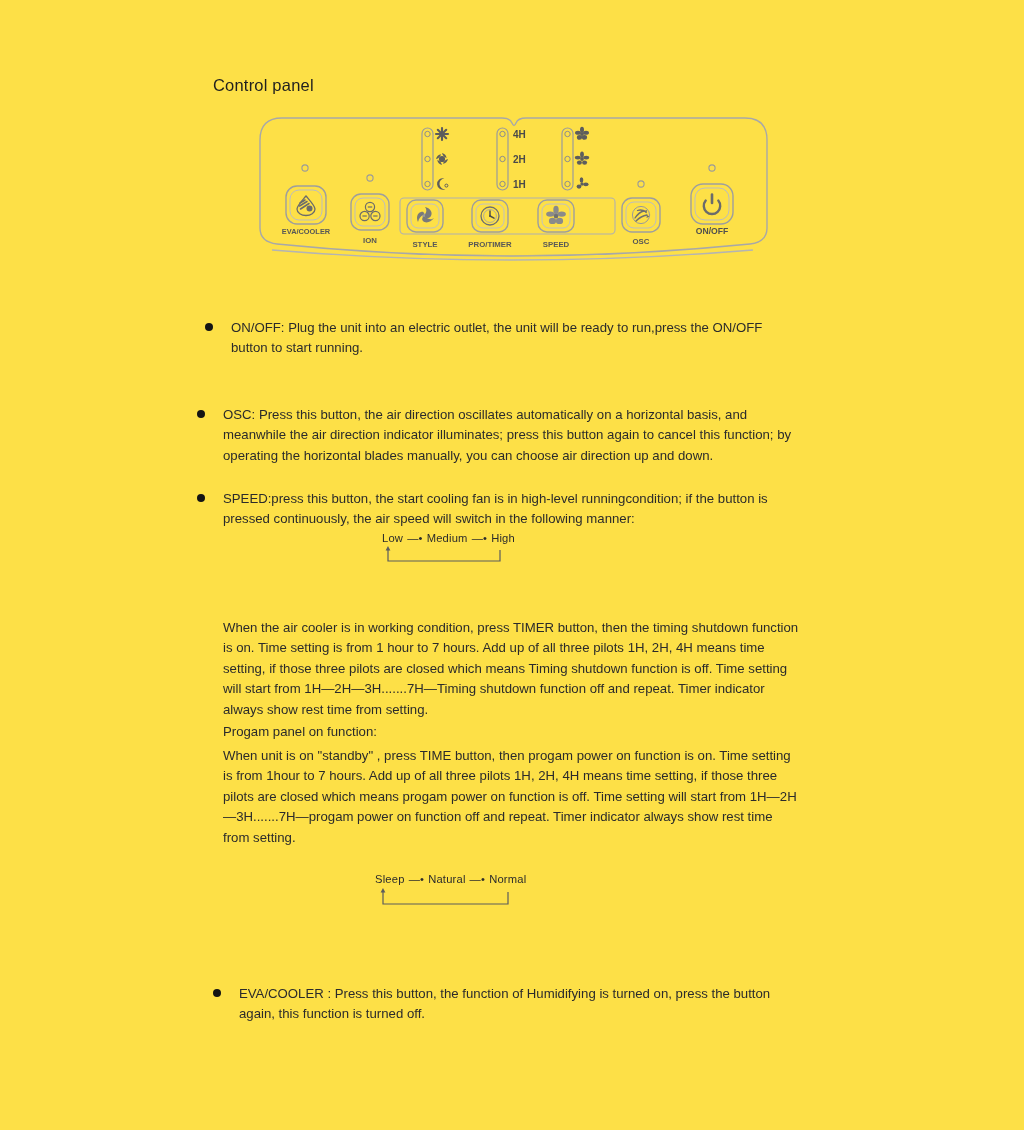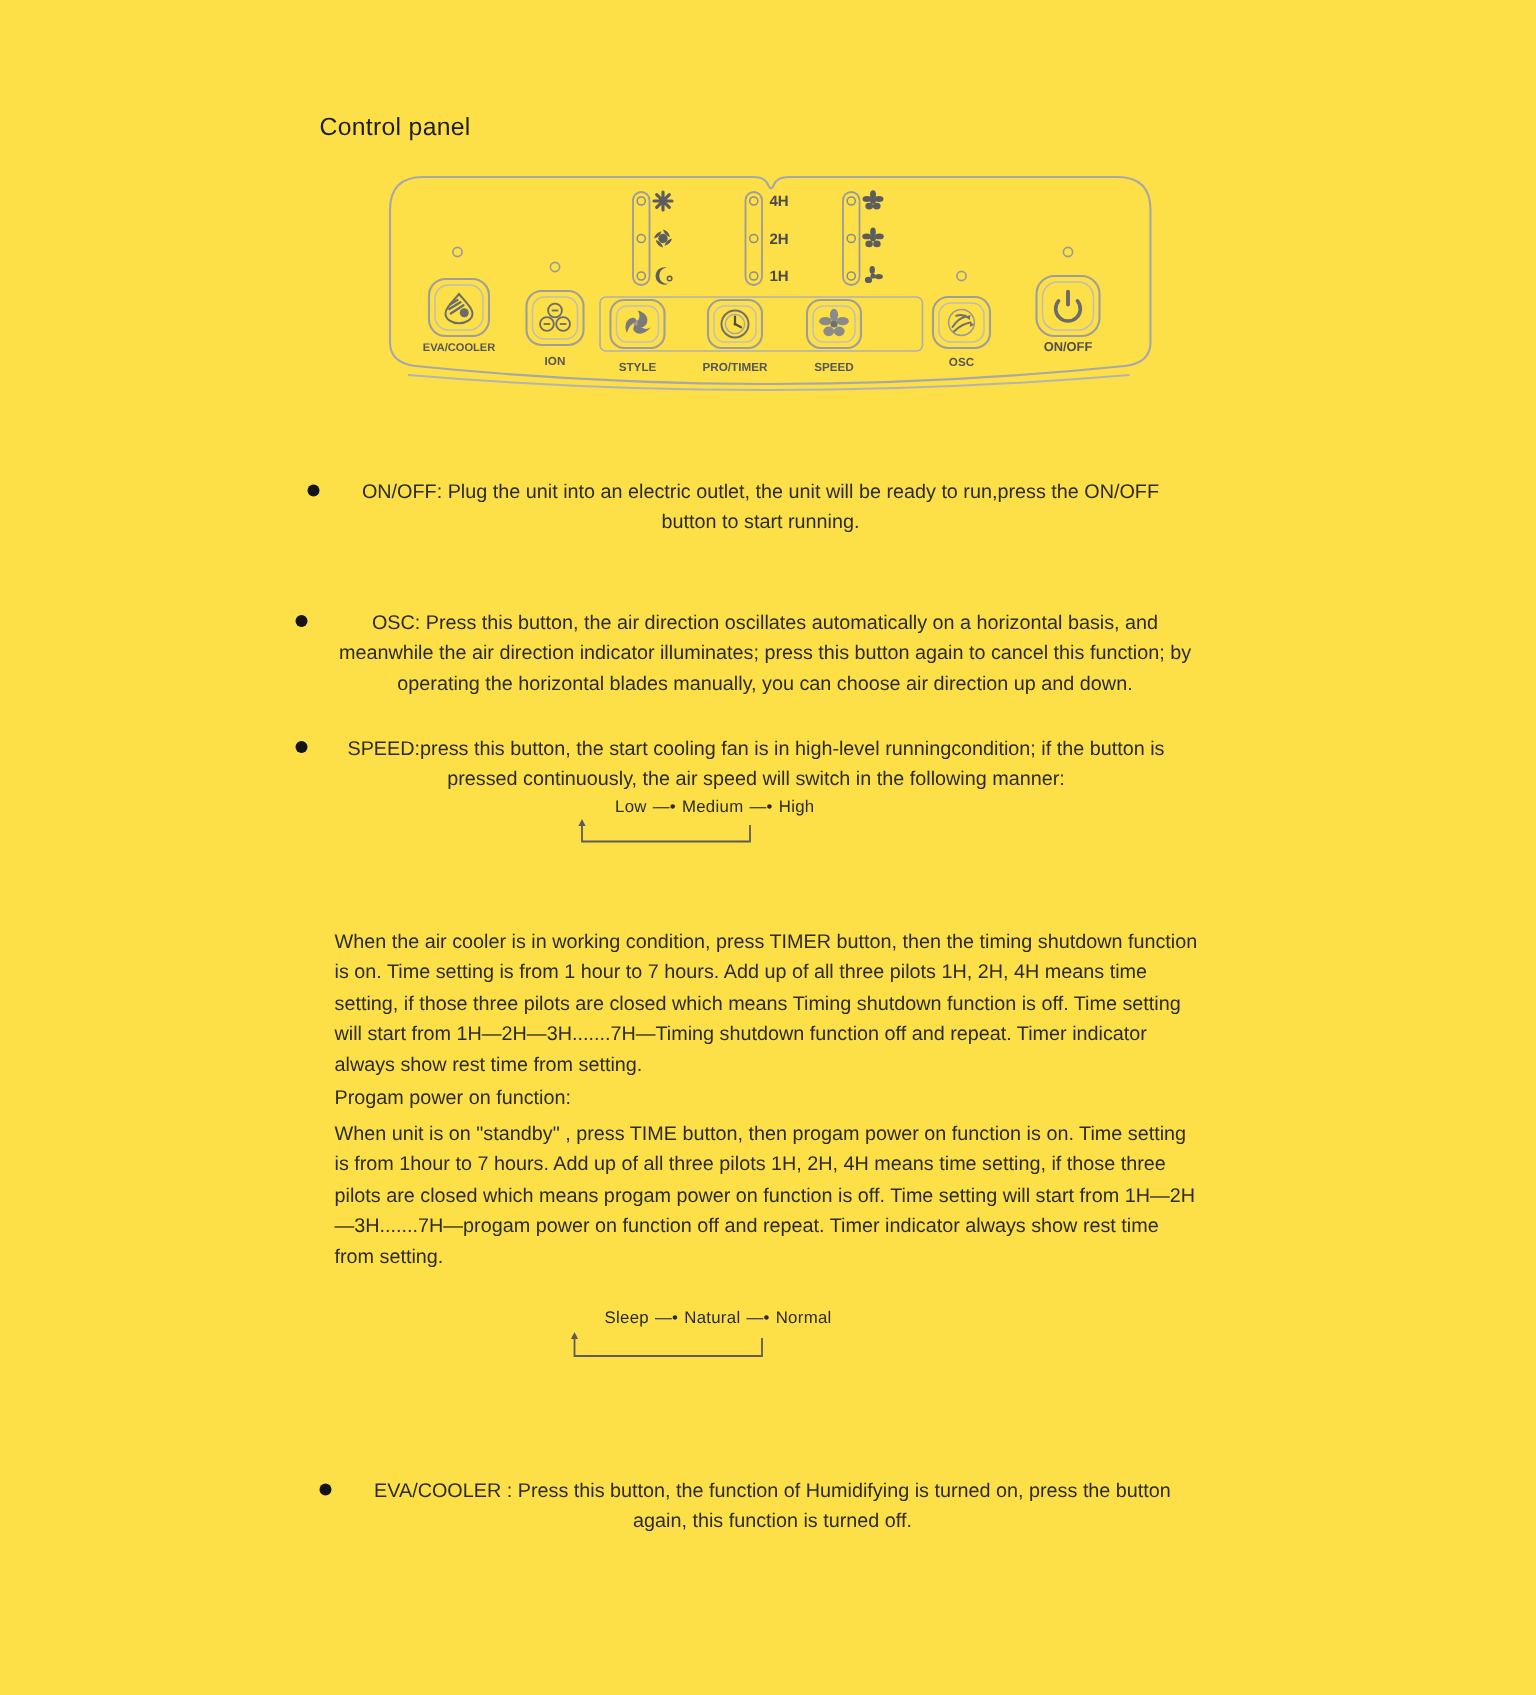--- a/index.html
+++ b/index.html
@@ -42,21 +42,20 @@
     height: 160px;
   }
   .panel-svg { display:block; width:525px; height:160px; }
 
   
   .bullet-block {
     position: absolute;
     font-size: 13.2px;
     line-height: 1.55;
     color: #2b2b2b;
-    text-align: center;
   }
   .bullet-block .dot {
     position: absolute;
     left: 0;
     top: 5px;
     width: 8px;
     height: 8px;
     border-radius: 50%;
     background: #141414;
   }
@@ -71,21 +70,21 @@
     color: #2b2b2b;
   }
 
   
   .cycle {
     position: absolute;
     font-size: 11.2px;
     color: #2b2b2b;
     white-space: nowrap;
   }
-  .cycle .seq { display:block; padding-left: 4px; letter-spacing:.2px;margin-left:28px; }
+  .cycle .seq { display:block; padding-left: 4px; letter-spacing:.2px; }
   .cycle .arr { padding: 0 4px; }
   .cycle svg { display:block; margin-top: 1px; }
 </style>
 </head>
 <body>
 
 <div class="page">
 
   <div class="heading">Control panel</div>
 
@@ -302,21 +301,21 @@
     <svg width="132" height="22" viewBox="0 0 132 22">
       <path d="M 10 4 L 10 16 L 122 16 L 122 5" fill="none" stroke="#5c5c5c" stroke-width="1.2"></path>
       <path d="M 10 1 L 12.4 5.6 L 7.6 5.6 Z" fill="#5c5c5c"></path>
     </svg>
   </div>
 
 
 
   <div class="plain-block" style="left:223px; top:618px; width:578px;">When the air cooler is in working condition, press TIMER button, then the timing shutdown function is on. Time setting is from 1 hour to 7 hours. Add up of all three pilots 1H, 2H, 4H means time setting, if those three pilots are closed which means Timing shutdown function is off. Time setting will start from 1H—2H—3H.......7H—Timing shutdown function off and repeat. Timer indicator always show rest time from setting.</div>
 
-  <div class="plain-block" style="left:223px; top:722px; width:580px;">Progam power on function:</div>
+  <div class="plain-block" style="left:223px; top:722px; width:580px;">Progam panel on function:</div>
 
   <div class="plain-block" style="left:223px; top:746px; width:578px;">When unit is on "standby" , press TIME button, then progam power on function is on. Time setting is from 1hour to 7 hours. Add up of all three pilots 1H, 2H, 4H means time setting, if those three pilots are closed which means progam power on function is off. Time setting will start from 1H—2H—3H.......7H—progam power on function off and repeat. Timer indicator always show rest time from setting.</div>
 
 
   <div class="cycle" style="left:371px; top:873px;">
     <span class="seq">
       <span>Sleep</span><span class="arr">—•</span><span>Natural</span><span class="arr">—•</span><span>Normal</span>
     </span>
     <svg width="148" height="24" viewBox="0 0 148 24">
       <path d="M 12 5 L 12 18 L 137 18 L 137 6" fill="none" stroke="#5c5c5c" stroke-width="1.2"></path>

